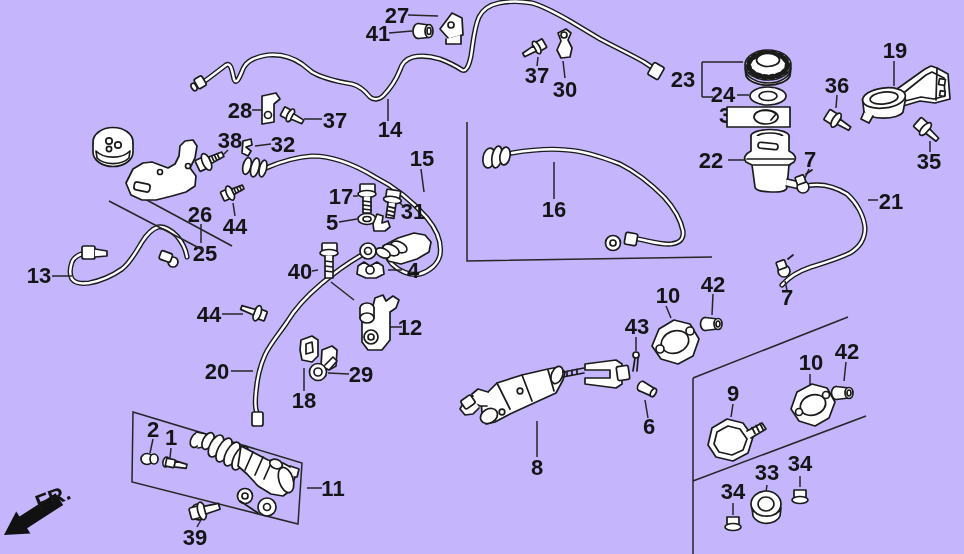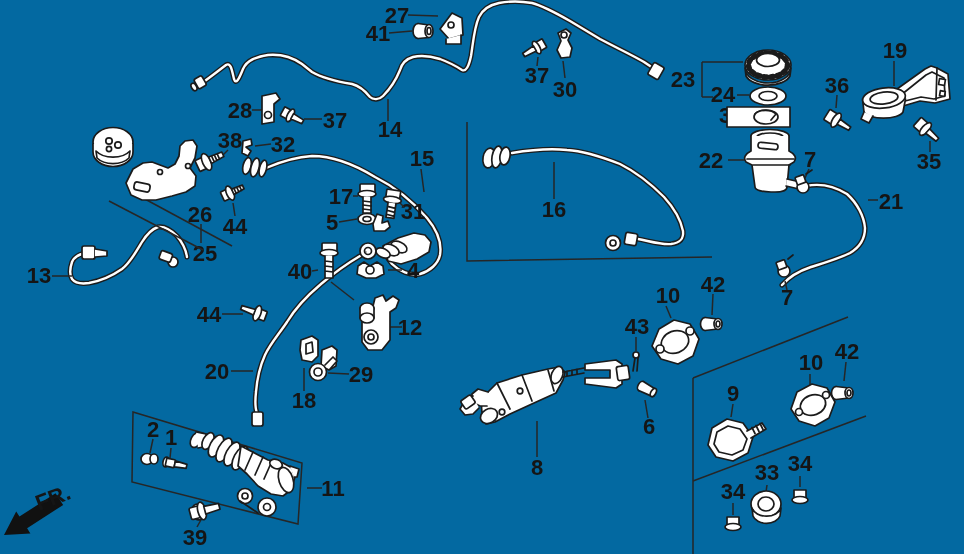--- a/index.html
+++ b/index.html
@@ -1,16 +1,16 @@
 <!DOCTYPE html>
 <html><head>
 <meta charset="utf-8">
 <style>
   html,body{margin:0;padding:0;background:#ffffff;}
-  #wrap{width:964px;height:554px;position:relative;background:#0369a1;overflow:hidden;}
+  #wrap{width:964px;height:554px;position:relative;background:#c4b5fd;overflow:hidden;}
   svg{display:block}
   text{font-family:"Liberation Sans",sans-serif;font-weight:bold;font-size:22px;fill:#151515;}
   .ln{stroke:#262626;stroke-width:1.5;fill:none;}
   .pf{stroke:#1b1b1b;stroke-width:1.7;fill:#ffffff;stroke-linejoin:round;stroke-linecap:round;}
   .t5{stroke:#1b1b1b;stroke-width:5.2;fill:none;stroke-linejoin:round;stroke-linecap:round;}
   .t2{stroke:#ffffff;stroke-width:2.4;fill:none;stroke-linejoin:round;stroke-linecap:round;}
 </style>
 </head>
 <body>
 <div id="wrap">

